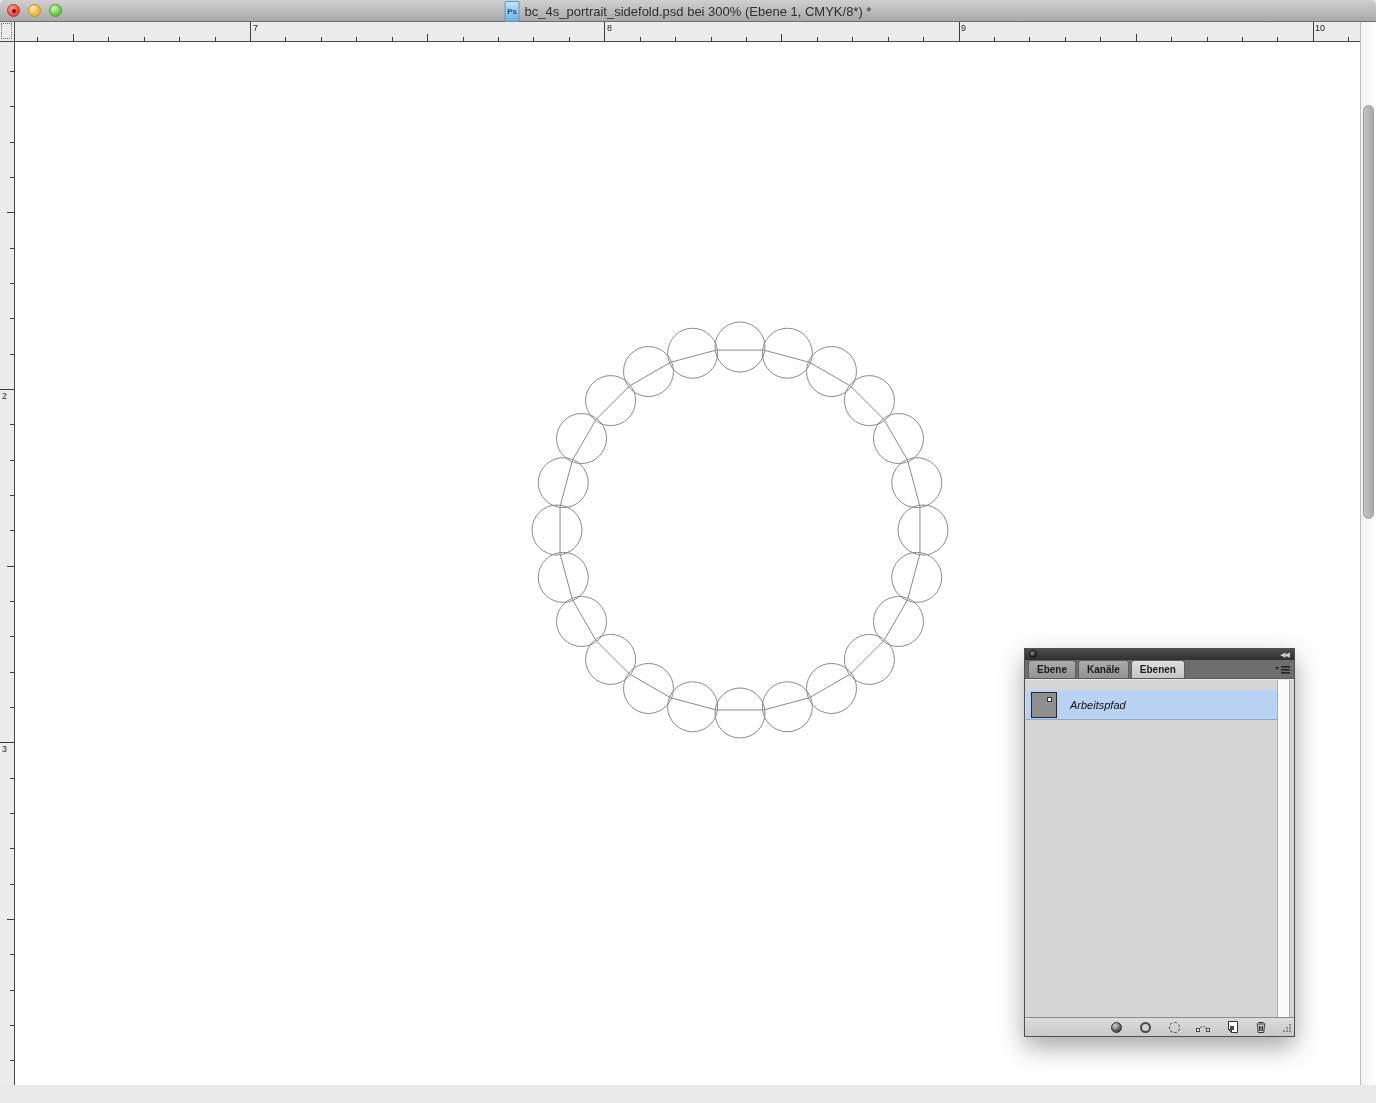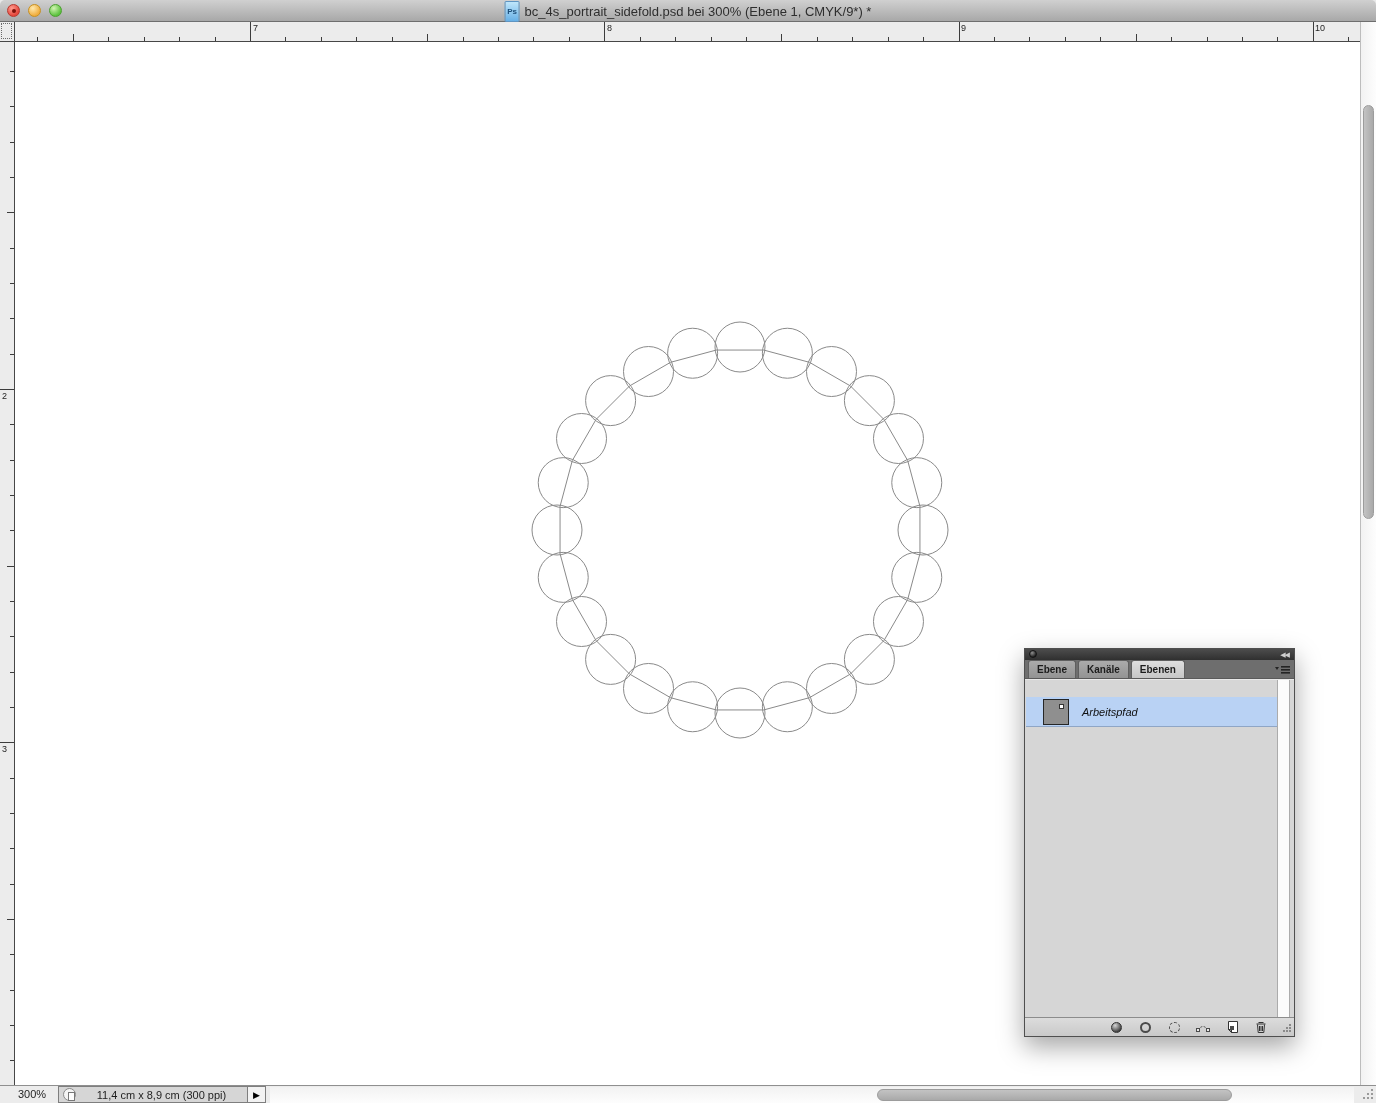--- a/index.html
+++ b/index.html
@@ -92,22 +92,22 @@
   .collapse { position:absolute; right:5px; top:0; font-size:7px; color:#cfcfcf; letter-spacing:-1px; line-height:11px; }
   .panel-tabs { position:relative; height:19px; background:#6e6e6e; border-bottom:1px solid #5a5a5a;
     display:flex; align-items:flex-end; padding-left:3px; }
   .tab { height:18px; line-height:18px; padding:0 8px; margin-right:2px;
     font-size:10px; font-weight:bold; color:#1c1c1c;
     background:linear-gradient(#ababab,#939393); border:1px solid #5f5f5f; border-bottom:none;
     border-radius:3px 3px 0 0; }
   .tab.active { background:linear-gradient(#dedede,#c6c6c6); }
   .panel-menu { position:absolute; right:4px; top:4px; width:16px; height:11px; }
   .panel-body { position:relative; height:339px; background:#d6d6d6; border-top:1px solid #e8e8e8; }
-  .path-row { position:absolute; left:1px; top:17px; right:17px; height:30px;
-    background:#b9d2f4; border-bottom:1px solid #8fa6c6; display:flex; align-items:center;padding-left:12px; }
+  .path-row { position:absolute; left:1px; top:10px; right:17px; height:30px;
+    background:#b9d2f4; border-bottom:1px solid #8fa6c6; display:flex; align-items:center; }
   .thumb { width:26px; height:26px; margin-left:5px; background:#8f8f8f; border:1px solid #262626; position:relative; flex:0 0 auto; }
   .thumb-dot { position:absolute; right:4px; top:4px; width:5px; height:5px; background:#ffffff; border:1px solid #333; }
   .row-label { margin-left:13px; font-size:11px; font-style:italic; color:#101010; }
   .panel-scroll { position:absolute; right:4px; top:0; width:13px; height:338px;
     background:#fbfbfb; border-left:1px solid #ababab; border-right:1px solid #ababab; }
   .panel-footer { position:absolute; left:0; bottom:0; width:269px; height:19px;
     background:linear-gradient(#dcdcdc,#c9c9c9); border-top:1px solid #8c8c8c;
     display:flex; align-items:center; justify-content:flex-end; gap:15px; padding-right:26px; }
   .pf-btn { width:14px; height:14px; display:flex; align-items:center; justify-content:center; }
   .icon-sphere { width:11px; height:11px; border-radius:50%;
@@ -131,21 +131,21 @@
   <div class="titlebar">
     <div class="traffic">
       <span class="tl red">
           <span class="tl-dot"></span>
         </span>
       <span class="tl yellow"></span>
       <span class="tl green"></span>
     </div>
     <div class="title-wrap">
       <span class="psd-icon">Ps</span>
-      <span class="title-text">bc_4s_portrait_sidefold.psd bei 300% (Ebene 1, CMYK/9*) *</span>
+      <span class="title-text">bc_4s_portrait_sidefold.psd bei 300% (Ebene 1, CMYK/8*) *</span>
     </div>
   </div>
 
   <div class="origin-box"></div>
   <div class="h-ruler" id="hRuler">
       <div class="h-tick minor" style="left: 22.42px;"></div>
       <div class="h-tick medium" style="left: 57.85px;"></div>
       <div class="h-tick minor" style="left: 93.28px;"></div>
       <div class="h-tick minor" style="left: 128.71px;"></div>
       <div class="h-tick minor" style="left: 164.14px;"></div>
@@ -248,32 +248,20 @@
         <circle cx="595.60" cy="358.60" r="25" fill="none" stroke="#8a8a8a" stroke-width="1"></circle>
         <circle cx="633.50" cy="329.52" r="25" fill="none" stroke="#8a8a8a" stroke-width="1"></circle>
         <circle cx="677.64" cy="311.24" r="25" fill="none" stroke="#8a8a8a" stroke-width="1"></circle>
       </svg>
   </div>
 
   <div class="v-scrollbar">
     <div class="v-thumb" id="vThumb" style="top: 83px; height: 414px;"></div>
   </div>
 
-  <div class="statusbar">
-    <span class="zoom-field">300%</span>
-    <div class="doc-info-group">
-      <span class="vc-icon"></span>
-      <span class="doc-info-text">11,4 cm x 8,9 cm (300 ppi)</span>
-      <span class="info-arrow">▶</span>
-    </div>
-    <div class="h-scrollbar">
-      <div class="h-thumb" id="hThumb" style="left: 607px; width: 355px;"></div>
-    </div>
-    <div class="corner-grip"></div>
-  </div>
 
   <div class="panel">
     <div class="panel-header">
       <span class="panel-knob"></span>
       <span class="collapse">◀◀</span>
     </div>
     <div class="panel-tabs" id="panelTabs">
       <div class="tab">Ebene</div>
         <div class="tab">Kanäle</div>
         <div class="tab active">Ebenen</div>

